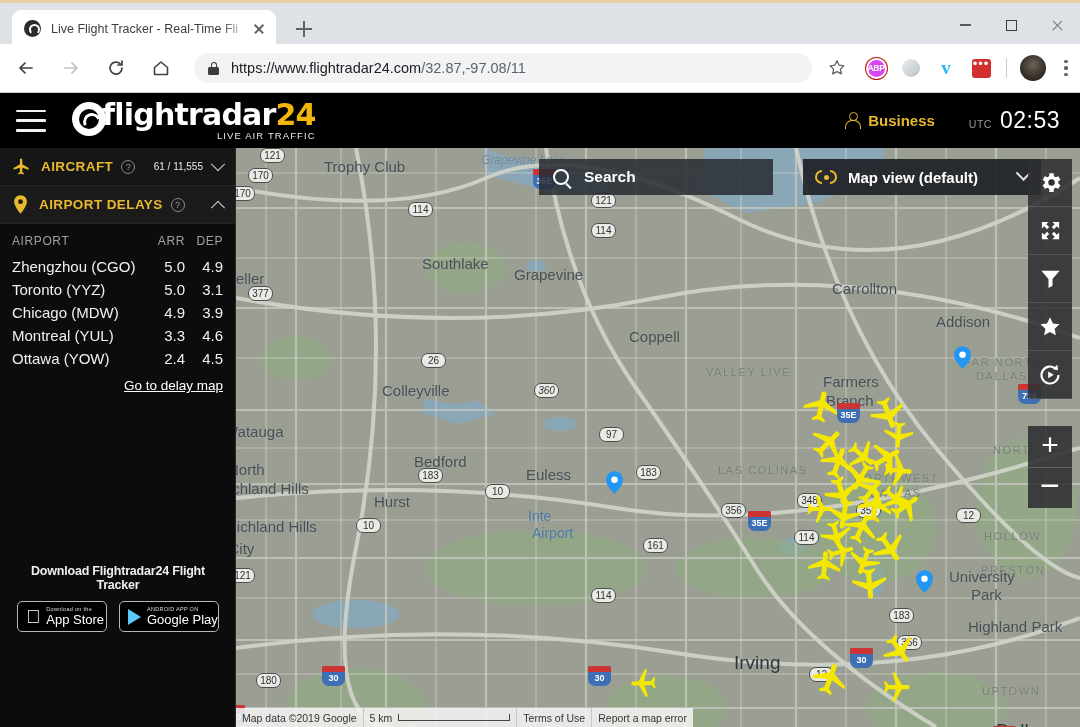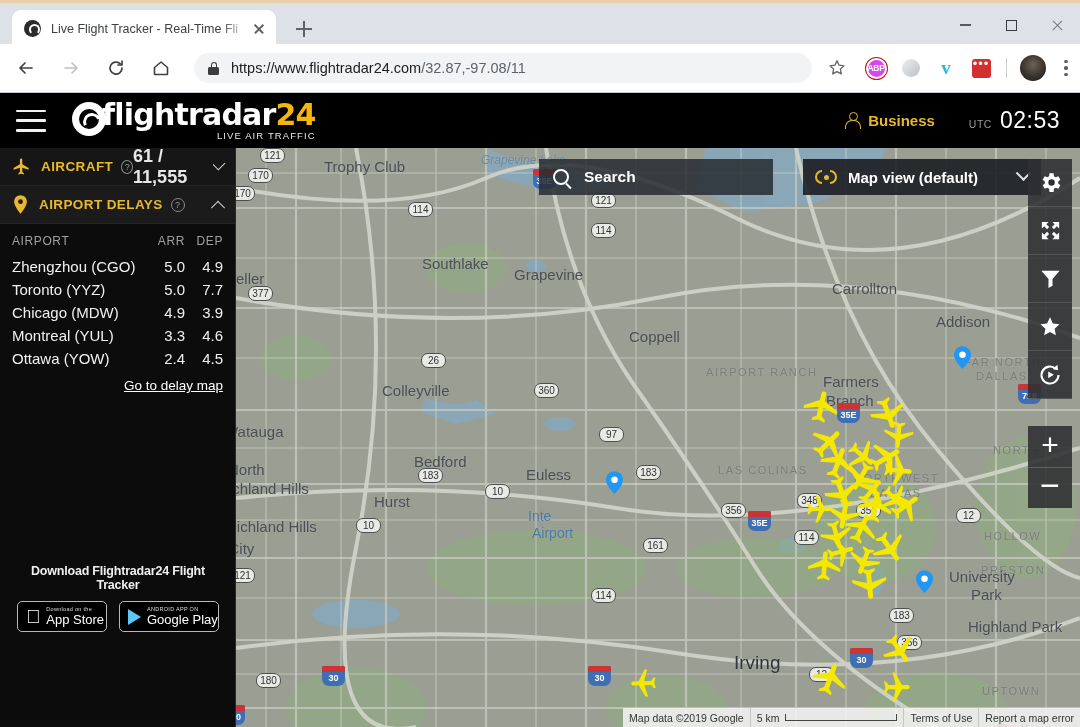--- a/index.html
+++ b/index.html
@@ -120,21 +120,21 @@
   
   .sidebar { position: absolute; top: 55px; left: 0; width: 236px; height: 579px; background: #0c0c0c; border-right: 1px solid #2a2a2a; }
   .panel-head { height: 38px; display: flex; align-items: center; padding: 0 12px; cursor: pointer; border-bottom: 1px solid #242424; }
   .panel-head.aircraft { background: #161616; }
   .panel-head.delays { background: #1b1b1b; }
   .plane-icon { width: 19px; height: 19px; flex:0 0 auto; }
   .pin-icon { width: 17px; height: 21px; flex:0 0 auto; }
   .panel-title { color: #e8b92c; font-size: 13.5px; font-weight: bold; letter-spacing: 0.4px; margin-left: 10px; }
   .q-badge { width: 14px; height: 14px; border-radius: 50%; border: 1px solid #8a8a8a; color: #9a9a9a; font-size: 9px; display: flex; align-items: center; justify-content: center; margin-left: 8px; cursor: pointer; }
   .panel-right { margin-left: auto; display: flex; align-items: center; }
-  .count { color: #e7e7e7; font-size: 18px; font-weight: bold; }
+  .count { color: #e7e7e7; font-size: 10px; font-weight: normal; }
   .chev { width: 10px; height: 10px; border-right: 1.8px solid #cfcfcf; border-bottom: 1.8px solid #cfcfcf; margin-left: 10px; }
   .chev.down { transform: rotate(45deg) translate(-2px,-2px); }
   .chev.up { transform: rotate(-135deg) translate(-2px,-2px); }
 
   .delay-table { padding: 10px 12px 0 12px; }
   .dt-head { display: flex; color: #a0a0a0; font-size: 12px; letter-spacing: 0.6px; padding-bottom: 7px; }
   .dt-row { display: flex; color: #f0f0f0; font-size: 15px; padding: 3px 0; }
   .dt-name { flex: 1; white-space: nowrap; }
   .dt-arr, .dt-dep { width: 38px; text-align: right; }
   .dt-head .dt-name { font-size: 12px; }
@@ -180,21 +180,21 @@
   .broadcast .arcR { right: 0; border-left: none; border-radius: 0 7px 7px 0; }
   .mapview-label { color: #fff; font-size: 15px; font-weight: bold; margin-left: 11px; }
   .mapview-chev { margin-left: auto; width: 11px; height: 11px; border-right: 2px solid #e0e0e0; border-bottom: 2px solid #e0e0e0; transform: rotate(45deg) translate(-3px,-3px); }
 
   .right-rail { position: absolute; top: 11px; right: 8px; width: 44px; }
   .rail-btn { width: 44px; height: 48px; background: rgba(45,47,50,.88); display: flex; align-items: center; justify-content: center; cursor: pointer; border-bottom: 1px solid rgba(255,255,255,.13); }
   .zoom-rail { position: absolute; right: 8px; top: 278px; width: 44px; }
   .zoom-btn { width: 44px; height: 41px; background: rgba(45,47,50,.88); color: #fff; font-size: 30px; line-height: 38px; text-align: center; cursor: pointer; font-family: "Liberation Sans", sans-serif; }
   .zoom-btn.minus { border-top: 1px solid rgba(255,255,255,.18); font-size: 34px; line-height: 34px; }
 
-  .map-footer { position: absolute; bottom: 0; left: 0; width: 844px; height: 19px; display: flex; justify-content: flex-end; align-items: stretch; font-size: 10.5px; color: #333; }
+  .map-footer { position: absolute; bottom: 0; left: 0; width: 844px; height: 19px; display: flex; justify-content: flex-start; align-items: stretch; font-size: 10.5px; color: #333; }
   .mf-item { background: rgba(245,245,245,.86); display: flex; align-items: center; padding: 0 6px; white-space: nowrap; }
   .mf-item + .mf-item { border-left: 1px solid #c6c6c6; }
   .scalebar { width: 112px; height: 7px; border: 1.5px solid #444; border-top: none; margin-left: 6px; }
   .mf-link { cursor: pointer; }
 </style>
 </head>
 <body>
 
 <div id="app">
 
@@ -334,21 +334,21 @@
         </div>
         <div id="delay-rows">
             <div class="dt-row">
               <span class="dt-name">Zhengzhou (CGO)</span>
               <span class="dt-arr">5.0</span>
               <span class="dt-dep">4.9</span>
             </div>
             <div class="dt-row">
               <span class="dt-name">Toronto (YYZ)</span>
               <span class="dt-arr">5.0</span>
-              <span class="dt-dep">7.7</span>
+              <span class="dt-dep">3.1</span>
             </div>
             <div class="dt-row">
               <span class="dt-name">Chicago (MDW)</span>
               <span class="dt-arr">4.9</span>
               <span class="dt-dep">3.9</span>
             </div>
             <div class="dt-row">
               <span class="dt-name">Montreal (YUL)</span>
               <span class="dt-arr">3.3</span>
               <span class="dt-dep">4.6</span>
@@ -462,21 +462,21 @@
           <span class="map-label" style="left: 88px; top: 10px;">Trophy Club</span>
           <span class="map-label" style="left: -10px; top: 122px;">Keller</span>
           <span class="map-label" style="left: 186px; top: 107px;">Southlake</span>
           <span class="map-label" style="left: 278px; top: 118px;">Grapevine</span>
           <span class="map-label water sm" style="left: 245px; top: 5px;">Grapevine Lake</span>
           <span class="map-label" style="left: 146px; top: 234px;">Colleyville</span>
           <span class="map-label" style="left: -12px; top: 275px;">Watauga</span>
           <span class="map-label" style="left: 393px; top: 180px;">Coppell</span>
           <span class="map-label" style="left: 596px; top: 132px;">Carrollton</span>
           <span class="map-label" style="left: 700px; top: 165px;">Addison</span>
-          <span class="map-label caps" style="left: 470px; top: 218px;">AIRPORT RANCH</span>
+          <span class="map-label caps" style="left: 470px; top: 218px;">VALLEY LIVE</span>
           <span class="map-label" style="left: 587px; top: 225px;">Farmers</span>
           <span class="map-label" style="left: 590px; top: 244px;">Branch</span>
           <span class="map-label caps" style="left: 728px; top: 208px;">FAR NORTH</span>
           <span class="map-label caps" style="left: 740px; top: 222px;">DALLAS</span>
           <span class="map-label caps" style="left: 482px; top: 316px;">LAS COLINAS</span>
           <span class="map-label caps" style="left: 618px; top: 324px;">NORTHWEST</span>
           <span class="map-label caps" style="left: 634px; top: 339px;">DALLAS</span>
           <span class="map-label caps" style="left: 757px; top: 296px;">NORTH</span>
           <span class="map-label caps" style="left: 745px; top: 368px; margin-top: 48px;">PRESTON</span>
           <span class="map-label caps" style="left: 748px; top: 382px;">HOLLOW</span>
@@ -496,21 +496,21 @@
           <span class="map-label airport" style="left: 292px; top: 360px;">Inte</span>
           <span class="map-label airport" style="left: 296px; top: 377px;">Airport</span>
           <span class="shield" style="left: 12px; top: 20px;">170</span>
           <span class="shield" style="left: -6px; top: 38px;">170</span>
           <span class="shield" style="left: 172px; top: 54px;">114</span>
           <span class="shield" style="left: 12px; top: 138px;">377</span>
           <span class="shield" style="left: 185px; top: 205px;">26</span>
           <span class="shield" style="left: 355px; top: 45px;">121</span>
           <span class="shield" style="left: 355px; top: 75px;">114</span>
           <span class="shield" style="left: 24px; top: 0px;">121</span>
-          <span class="shield" style="left: 298px; top: 235px;">360</span>
+          <span class="shield" style="left: 298px; top: 235px; font-style: italic;">360</span>
           <span class="shield" style="left: 363px; top: 279px;">97</span>
           <span class="shield" style="left: 182px; top: 320px;">183</span>
           <span class="shield" style="left: 249px; top: 336px;">10</span>
           <span class="shield" style="left: 120px; top: 370px;">10</span>
           <span class="shield" style="left: 400px; top: 317px;">183</span>
           <span class="shield" style="left: 561px; top: 345px;">348</span>
           <span class="shield" style="left: 720px; top: 360px;">12</span>
           <span class="shield" style="left: 558px; top: 382px;">114</span>
           <span class="shield" style="left: 485px; top: 355px;">356</span>
           <span class="shield" style="left: 407px; top: 390px;">161</span>

